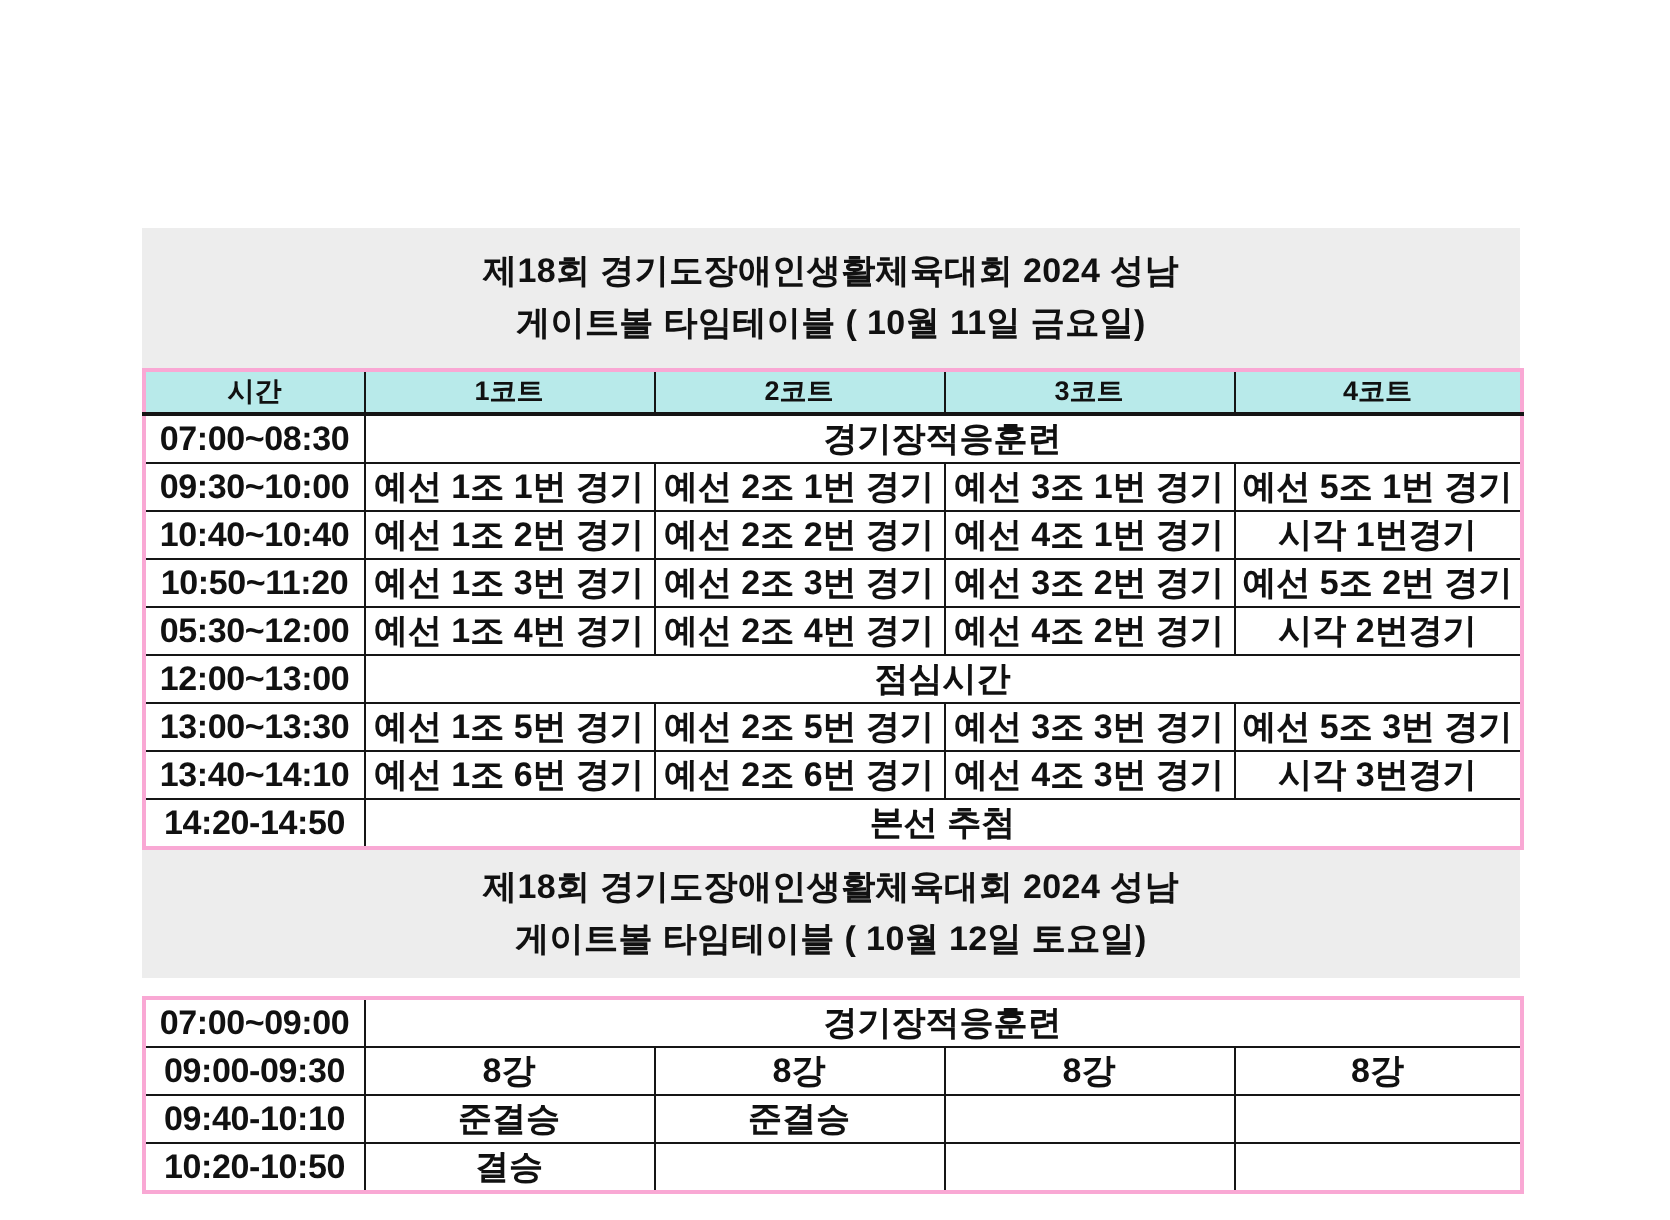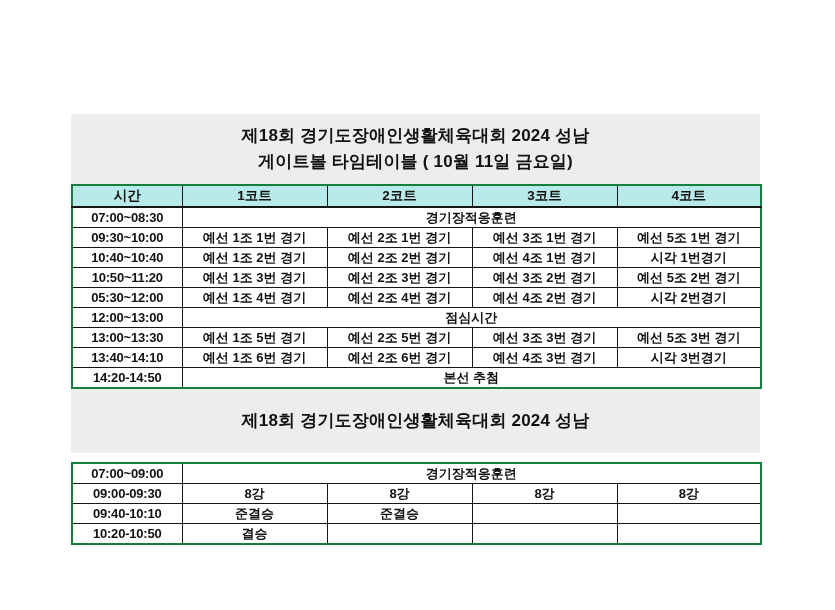--- a/index.html
+++ b/index.html
@@ -28,40 +28,40 @@
     font-size:17px;
     font-weight:700;
     letter-spacing:0.2px;
     line-height:1.1;
     white-space:nowrap;
   }
   table {
     width:689px;
     border-collapse:collapse;
     table-layout:fixed;
-    border:2px solid #15803d;
+    border:2px solid #f9a8d4;
   }
   th, td {
     border:1px solid #151515;
     text-align:center;
     vertical-align:middle;
     padding:0 2px;
     white-space:nowrap;
     overflow:hidden;
   }
   th {
     background:var(--header-bg,#b8eaea);
     height:20px;
     font-size:13.5px;
     font-weight:700;
     border-bottom:2px solid #151515;
   }
   td {
     height:19px;
-    font-size:13px;
+    font-size:17px;
     font-weight:600;
   }
   td.time-cell { letter-spacing:-0.2px; }
 </style>
 </head>
 <body style="--title-bg: #ededed; --header-bg: #b8eaea;">
 
 <div class="content">
 
   <div class="title-block">
@@ -139,20 +139,21 @@
         </tr>
         <tr>
           <td class="time-cell">14:20-14:50</td>
           <td colspan="4">본선 추첨</td>
         </tr>
       </tbody>
   </table>
 
   <div class="title-block second" style="margin-top:0;">
     <div class="title-line">제18회 경기도장애인생활체육대회 2024 성남</div>
+    <div class="title-line">게이트볼 타임테이블 ( 10월 12일 토요일)</div>
   </div>
 
   <table id="table-day2">
     <colgroup>
       <col style="width:110px">
         <col style="width:145px">
         <col style="width:145px">
         <col style="width:145px">
         <col style="width:144px">
     </colgroup>

